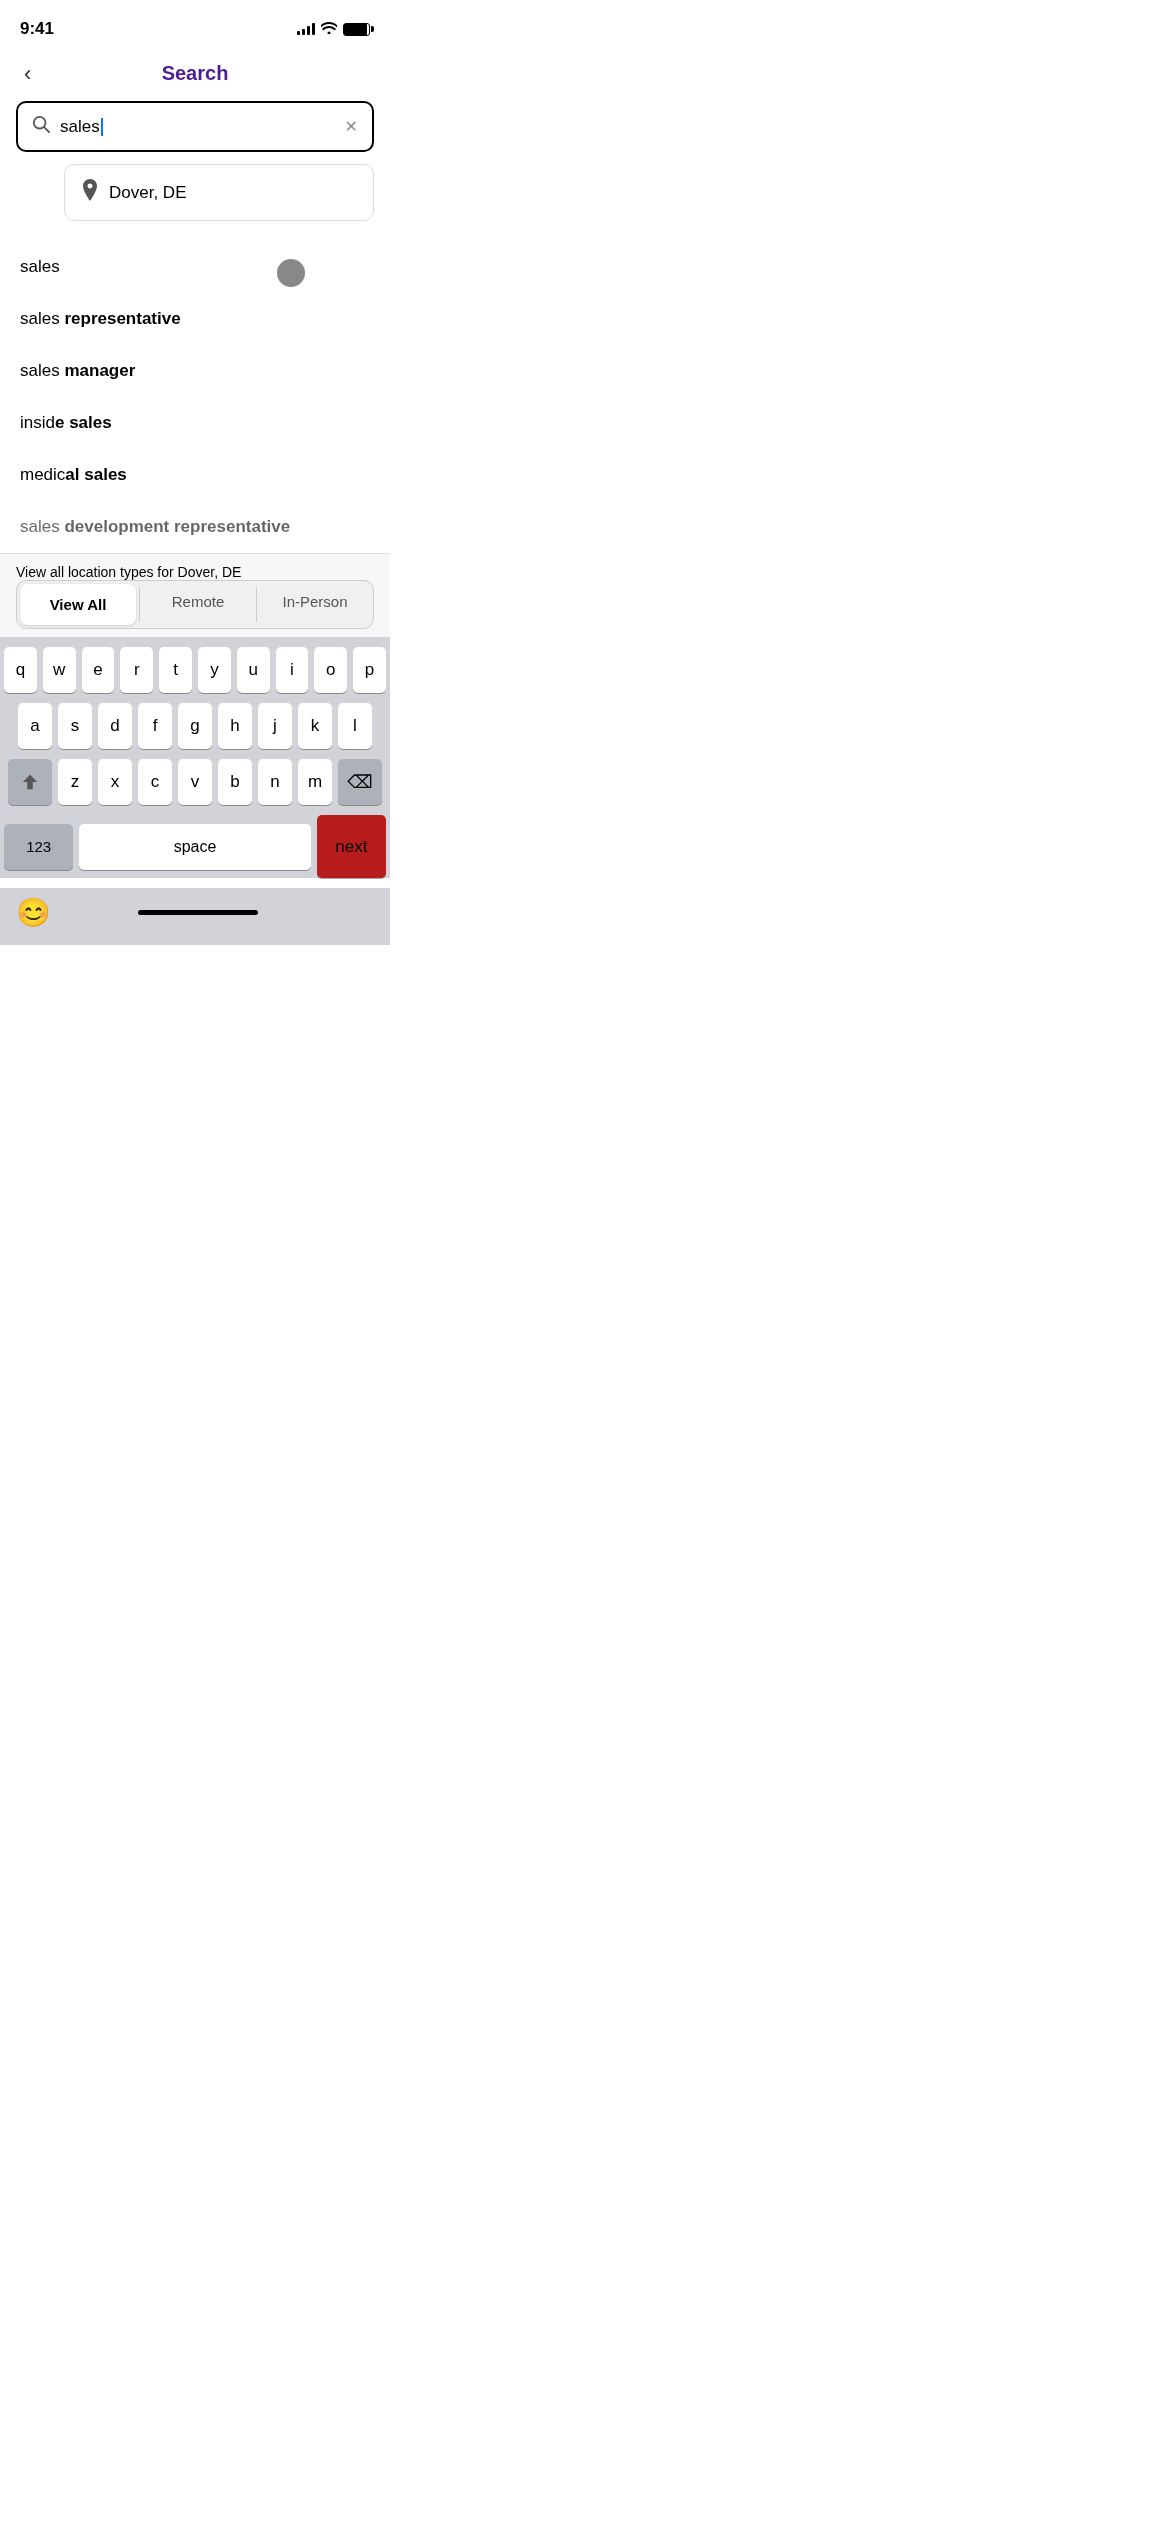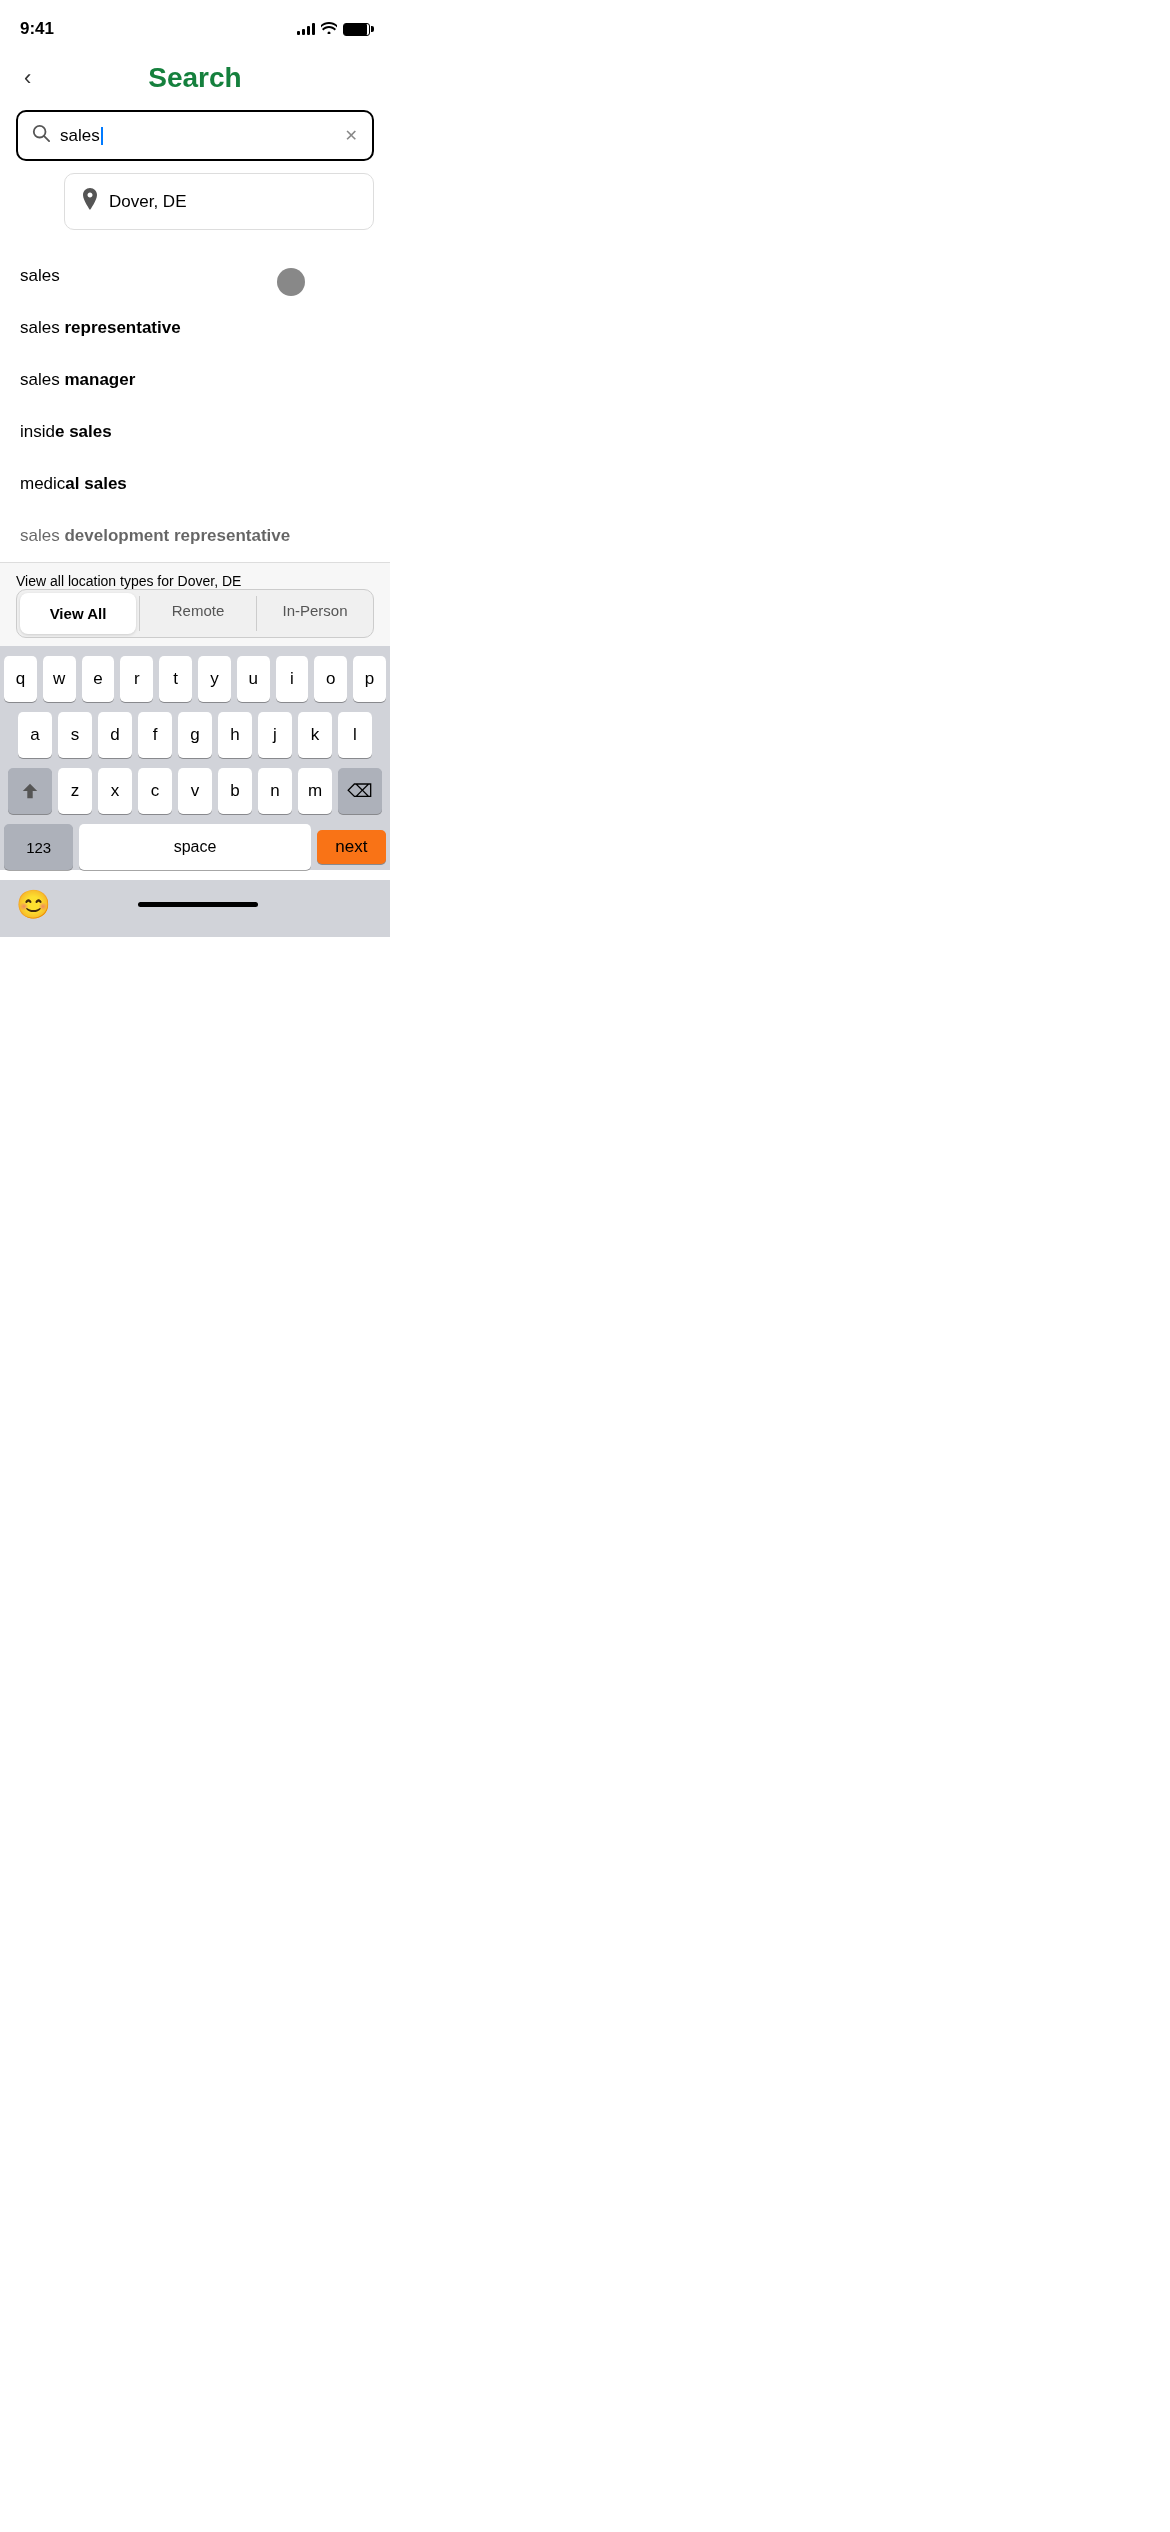--- a/index.html
+++ b/index.html
@@ -87,23 +87,23 @@
     }
     .back-button {
       position: absolute;
       left: 20px;
       font-size: 22px;
       color: #333;
       cursor: pointer;
       padding: 4px;
     }
     .header-title {
-      font-size: 28px;
+      font-size: 20px;
       font-weight: 700;
-      color: #15803d;
+      color: #4c1d95;
     }
 
     
     .search-container {
       padding: 0 16px 12px 16px;
     }
     .search-input-wrapper {
       display: flex;
       align-items: center;
       border: 2px solid #000;
@@ -316,26 +316,26 @@
       text-align: center;
       height: 46px;
       display: flex;
       align-items: center;
       justify-content: center;
       cursor: pointer;
       box-shadow: 0 1px 0 rgba(0,0,0,0.35);
       flex: 5;
     }
     .key-next {
-      background: #f97316;
+      background: #b91c1c;
       border-radius: 5px;
       font-size: 17px;
       color: #000;
       text-align: center;
-      height: 34px;
+      height: 63px;
       display: flex;
       align-items: center;
       justify-content: center;
       cursor: pointer;
       box-shadow: 0 1px 0 rgba(0,0,0,0.35);
       flex: 1.5;
       max-width: 90px;
     }
 
     .keyboard-emoji-row {

